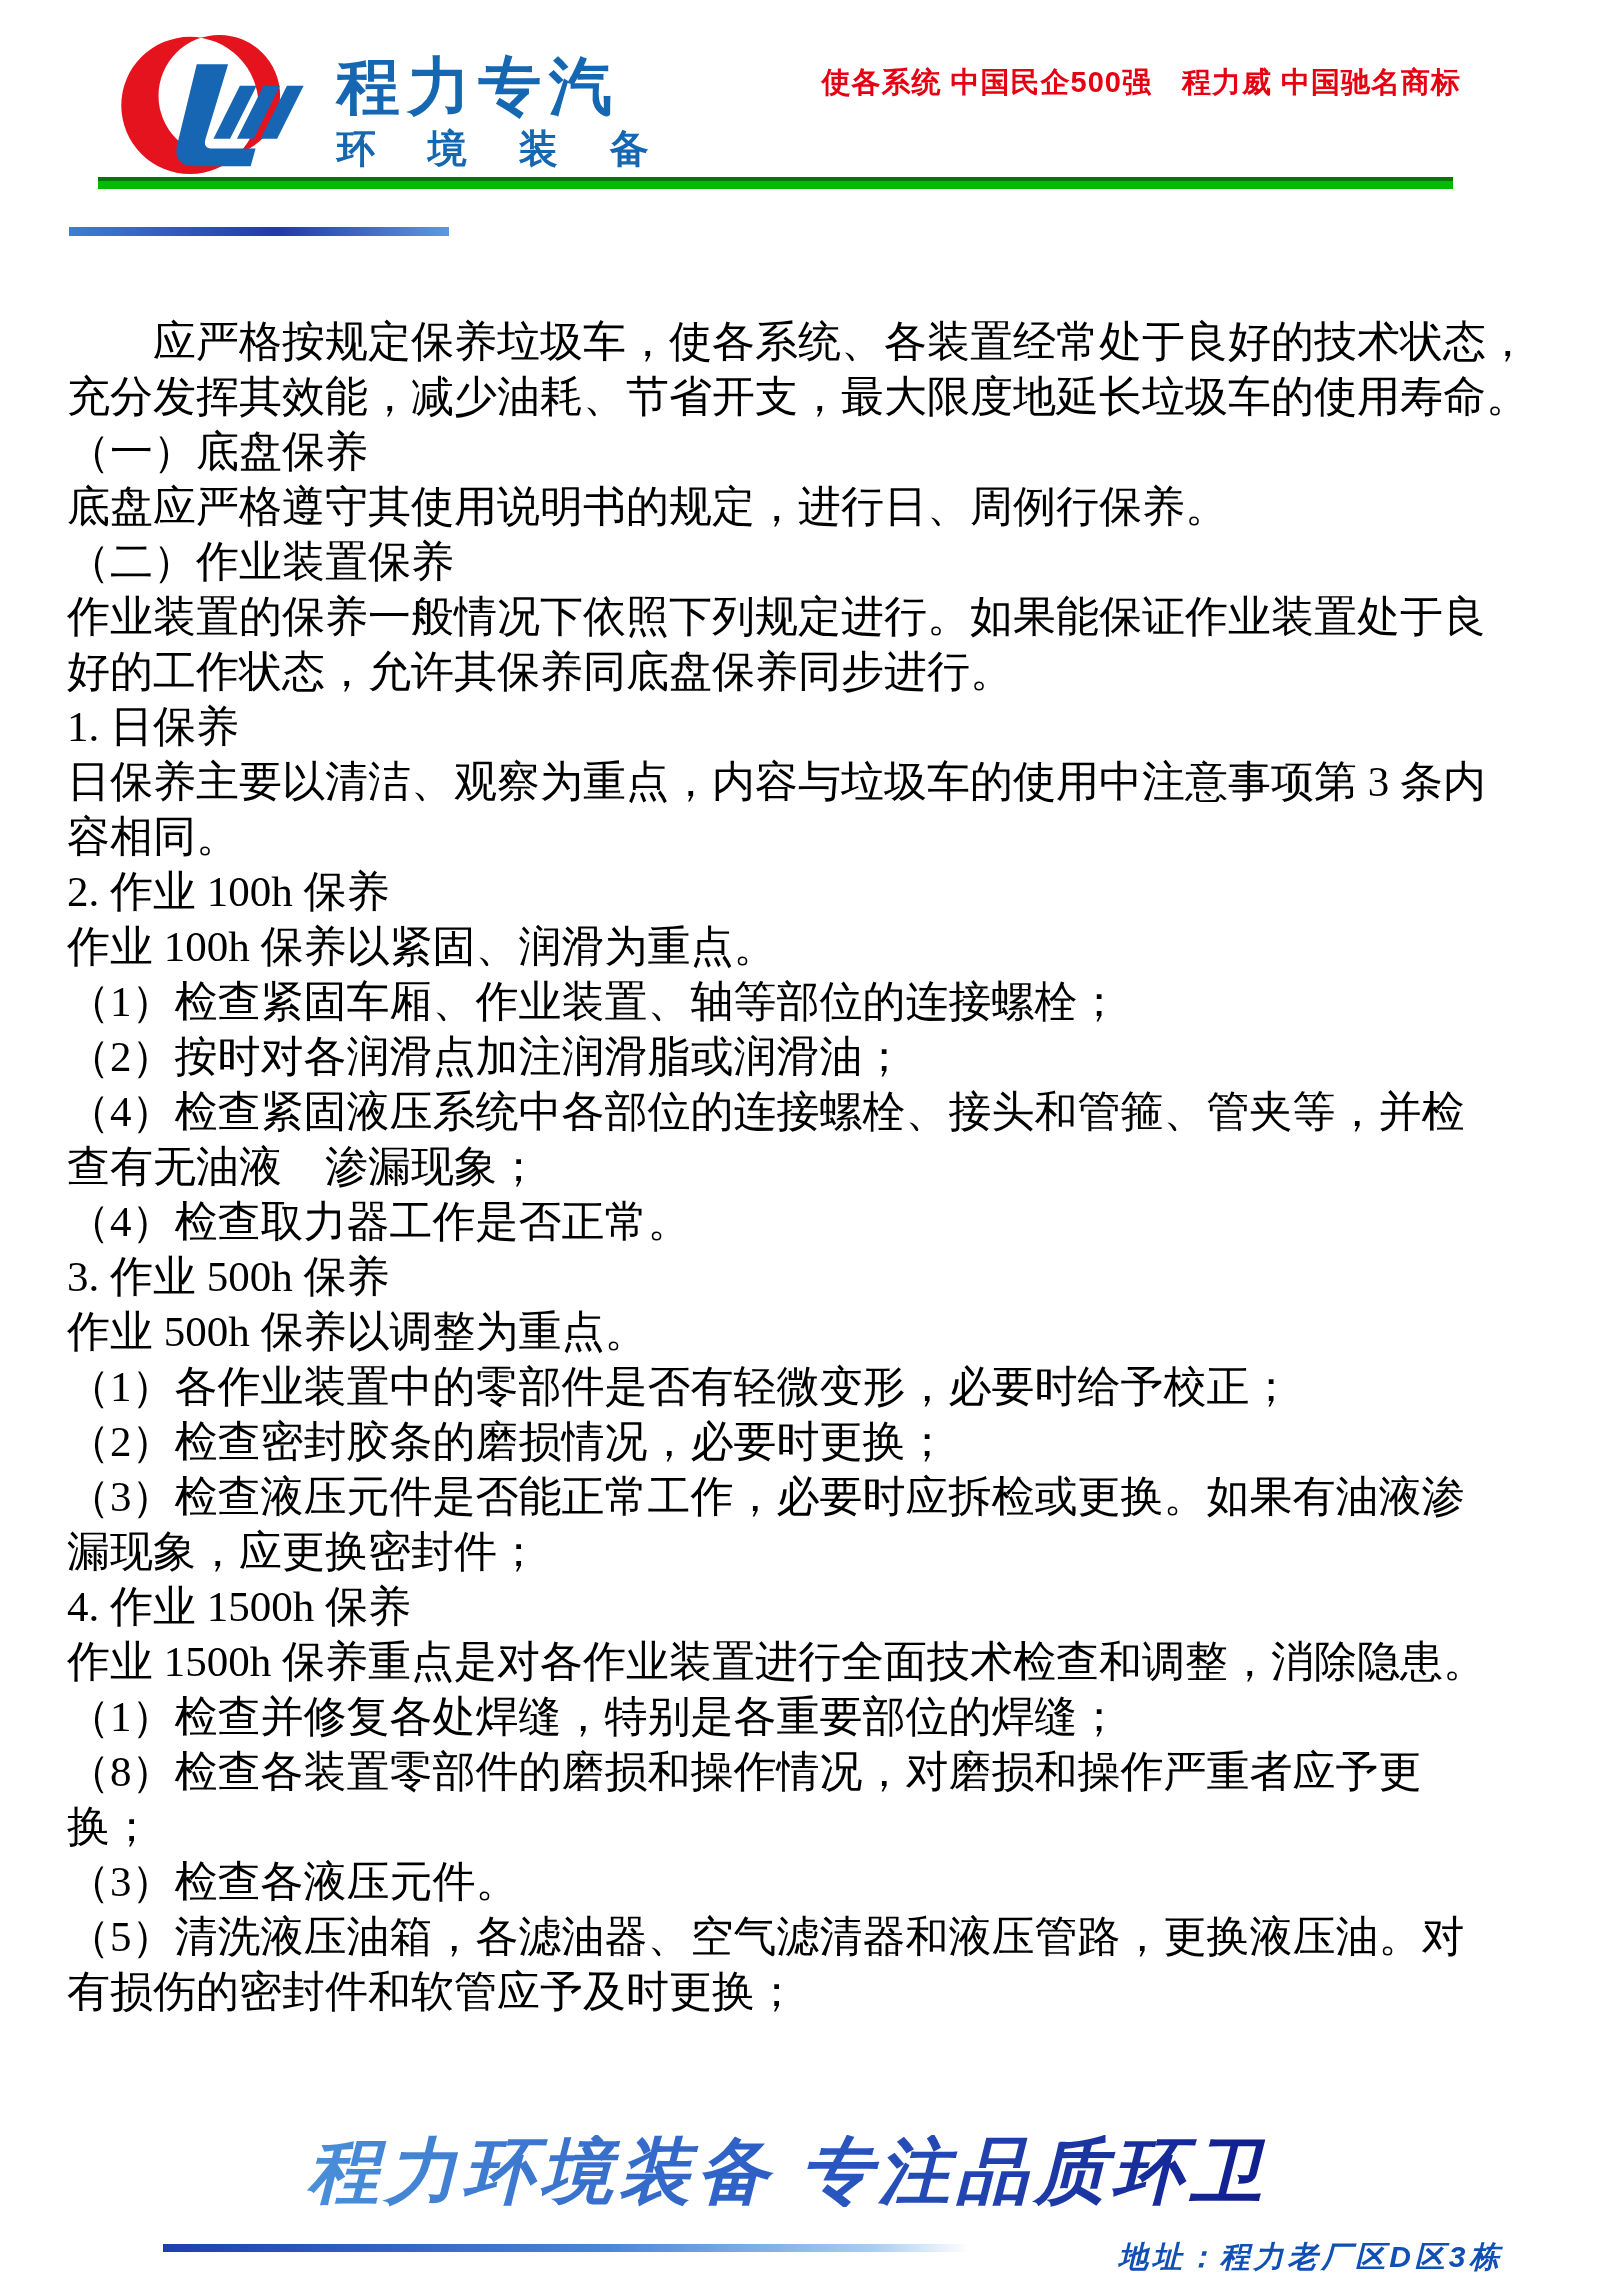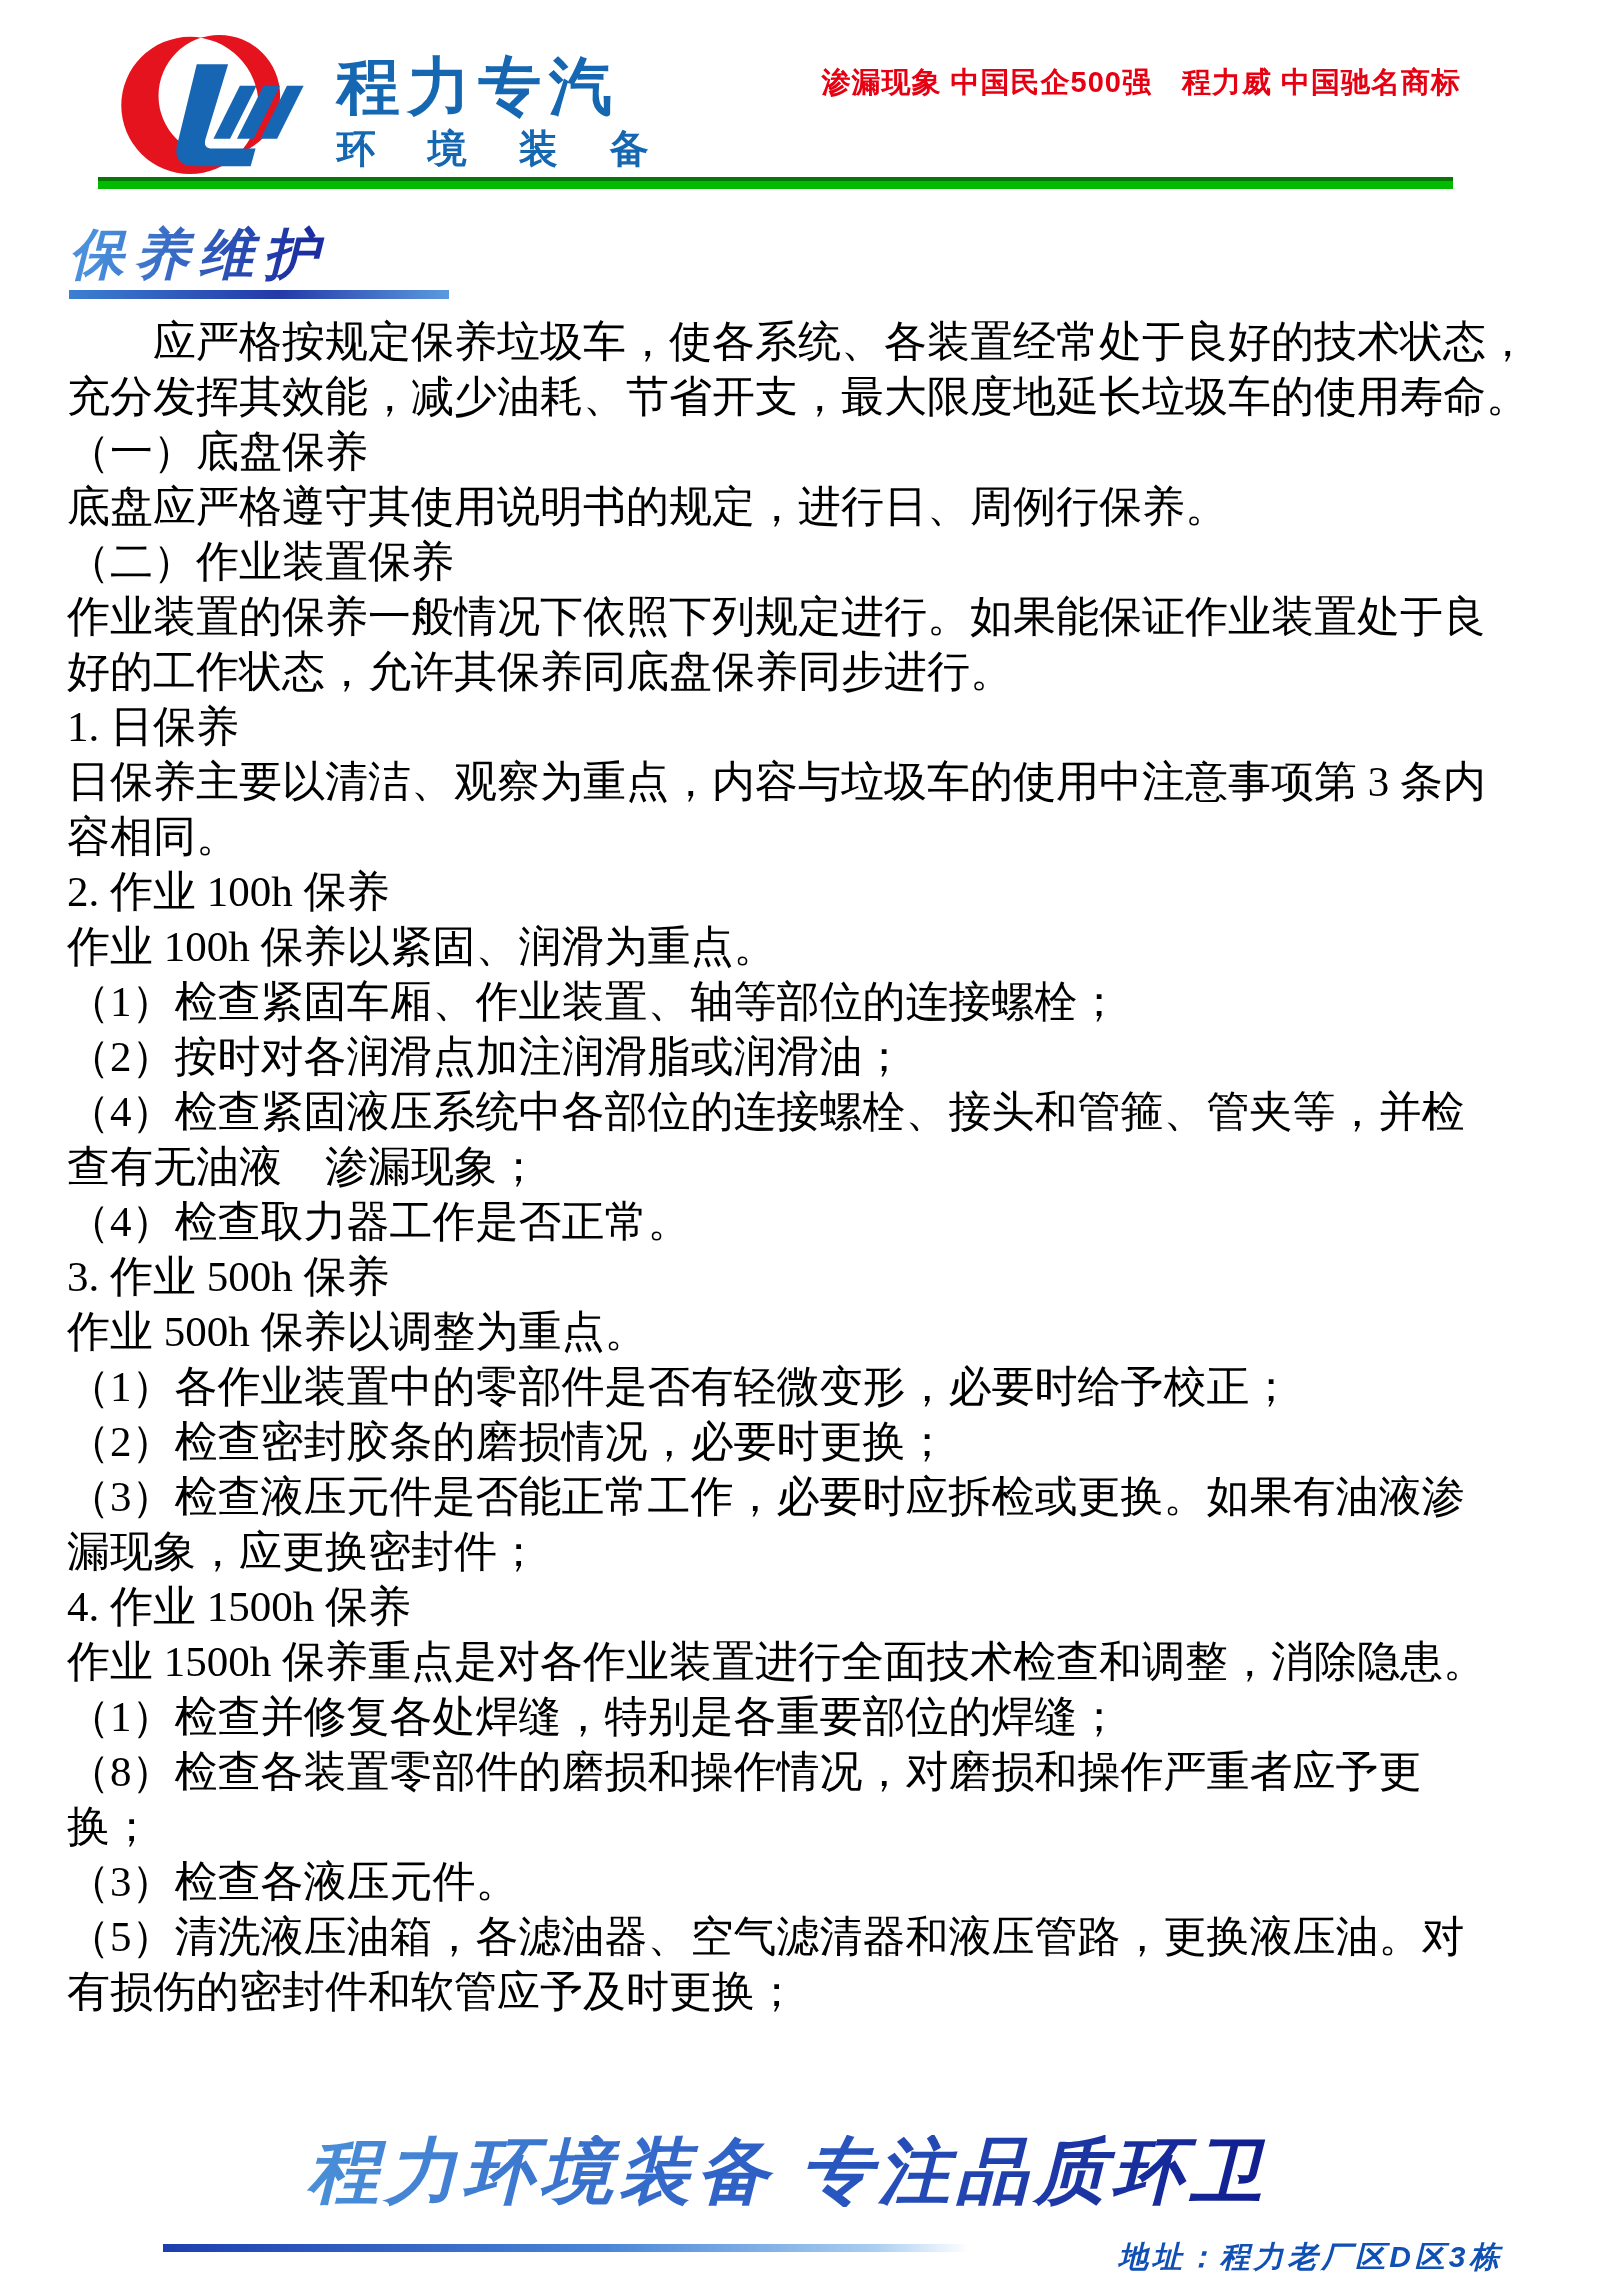--- a/index.html
+++ b/index.html
@@ -104,27 +104,26 @@
         </g>
       </svg>
     </div>
     <div class="brand-block">
       <div class="brand-main">程力专汽</div>
       <div class="brand-sub">环境装备</div>
     </div>
   </div>
 
   <div class="header-right">
-    <div class="slogan-sub">渗漏现象 中国民企500强　程力威 中国驰名商标</div>
+    <div class="slogan-sub">使各系统 中国民企500强　程力威 中国驰名商标</div>
   </div>
 
   <div class="green-bar"></div>
 
   <div class="title-wrap">
-    <div class="title-text">保养维护</div>
     <div class="title-underline"></div>
   </div>
 
   <div class="body-text">
     <div class="body-line" style="">　　应严格按规定保养垃圾车，使各系统、各装置经常处于良好的技术状态，</div>
       <div class="body-line" style="">充分发挥其效能，减少油耗、节省开支，最大限度地延长垃圾车的使用寿命。</div>
       <div class="body-line" style="">（一）底盘保养</div>
       <div class="body-line" style="">底盘应严格遵守其使用说明书的规定，进行日、周例行保养。</div>
       <div class="body-line" style="">（二）作业装置保养</div>
       <div class="body-line" style="">作业装置的保养一般情况下依照下列规定进行。如果能保证作业装置处于良</div>

